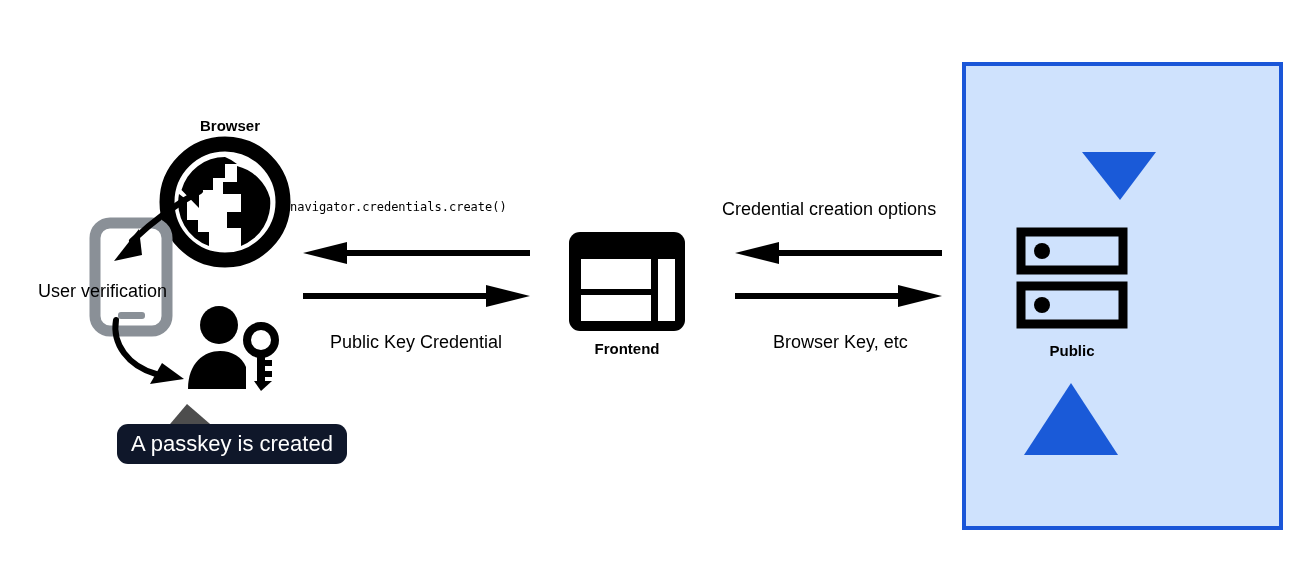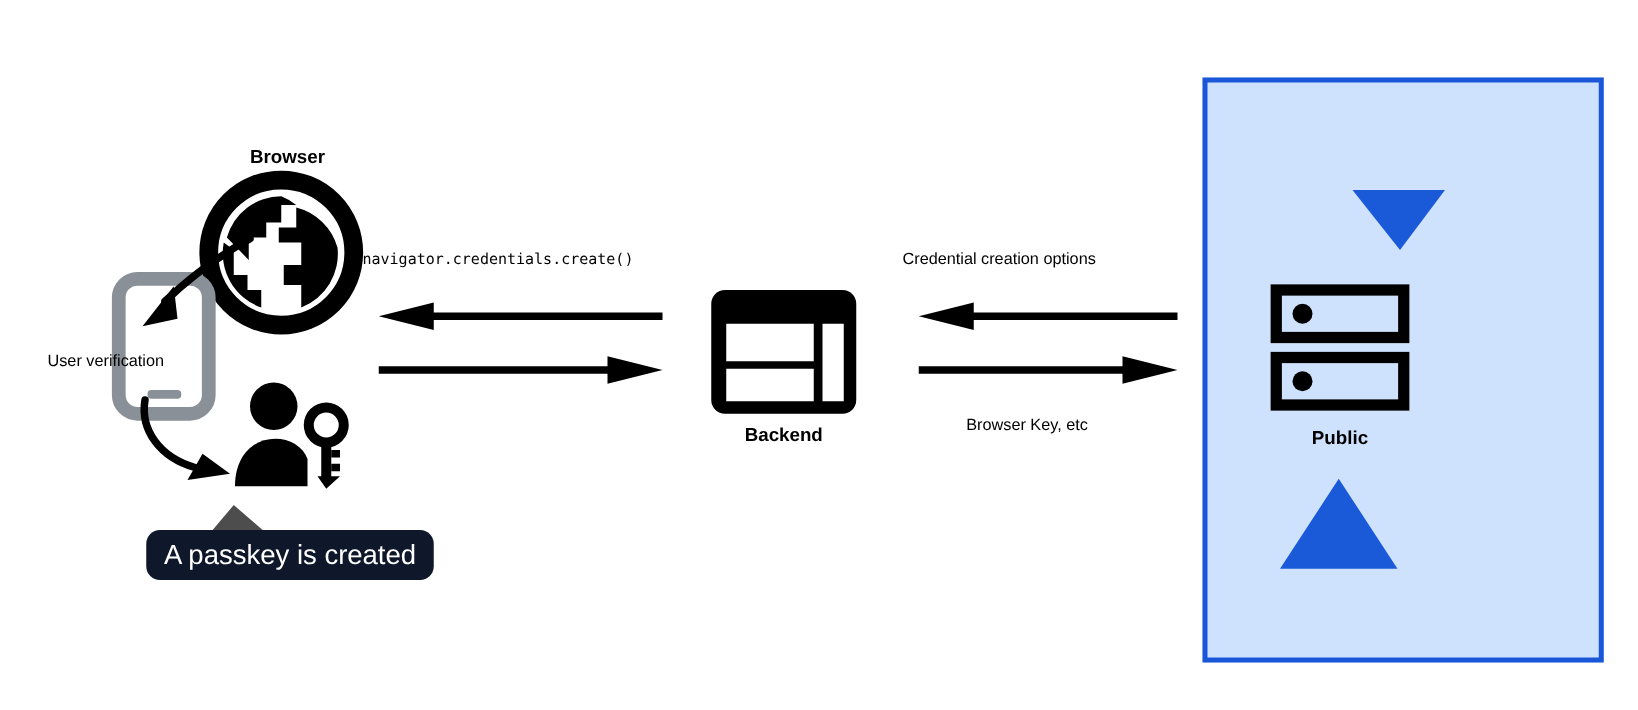--- a/index.html
+++ b/index.html
@@ -22,21 +22,21 @@
 
   
   .label-bold {
     font-weight: bold;
     font-size: 15px;
     color: #000;
     white-space: nowrap;
     text-align: center;
   }
   .label-plain {
-    font-size: 13px;
+    font-size: 18px;
     color: #000;
     white-space: nowrap;
   }
   .label-mono {
     font-family: "DejaVu Sans Mono", "Liberation Mono", monospace;
     font-size: 12px;
     color: #000;
     white-space: nowrap;
     letter-spacing: 0px;
   }
@@ -139,30 +139,31 @@
     </svg>
   </div>
 
   <div class="abs" style="left:303px; top:285px; width:227px; height:22px;">
     <svg width="227" height="22" viewBox="0 0 227 22">
       <line x1="0" y1="11" x2="187" y2="11" stroke="#000" stroke-width="6"></line>
       <path d="M227 11 L183 0 L183 22 Z" fill="#000"></path>
     </svg>
   </div>
 
+  <div class="abs label-plain" style="left:330px; top:332px;">Public Key Credential</div>
 
   <div class="abs" style="left:568px; top:231px; width:118px; height:101px;">
     <svg width="118" height="101" viewBox="0 0 118 101">
       <rect x="1" y="1" width="116" height="99" rx="11" ry="11" fill="#000"></rect>
       <rect x="13" y="28" width="70" height="30" fill="#fff"></rect>
       <rect x="13" y="64" width="70" height="26" fill="#fff"></rect>
       <rect x="90" y="28" width="17" height="62" fill="#fff"></rect>
     </svg>
   </div>
-  <div class="abs label-bold" style="left:567px; top:340px; width:120px;">Backend</div>
+  <div class="abs label-bold" style="left:567px; top:340px; width:120px;">Frontend</div>
 
   <div class="abs label-plain" style="left:722px; top:199px;">Credential creation options</div>
 
   <div class="abs" style="left:735px; top:242px; width:207px; height:22px;">
     <svg width="207" height="22" viewBox="0 0 207 22">
       <line x1="40" y1="11" x2="207" y2="11" stroke="#000" stroke-width="6"></line>
       <path d="M0 11 L44 0 L44 22 Z" fill="#000"></path>
     </svg>
   </div>
 

